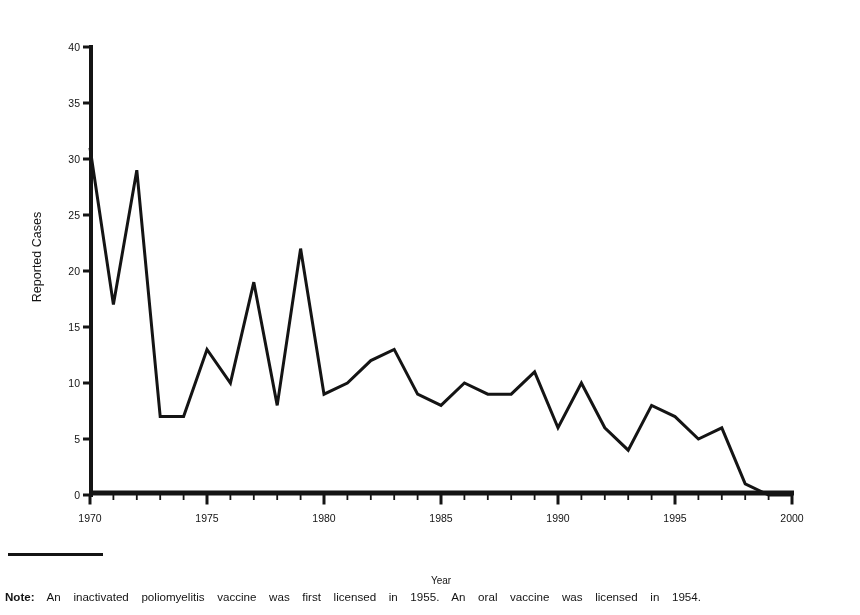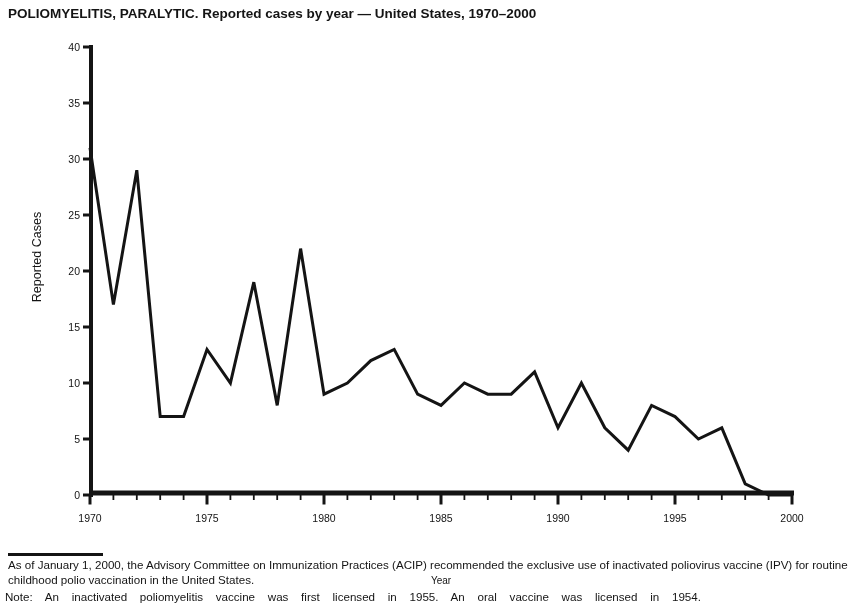--- a/index.html
+++ b/index.html
@@ -28,28 +28,27 @@
   }
   .footnote{
     position:absolute;left:8px;top:557px;width:850px;
     font-size:11.6px;line-height:15px;
   }
   .note{
     position:absolute;left:5px;top:589px;width:696px;margin:0;
     font-size:11.6px;line-height:15px;
     text-align:justify;text-align-last:justify;
   }
-  .note b{font-weight:normal;}
+  .note b{font-weight:bold;}
 </style>
 </head>
 <body>
 
 <div class="page">
 
-  <div class="chart-title">POLIOMYELITIS, PARALYTIC. Reported cases by year — United States, 1970–2000</div>
 
   <svg class="plot" width="860" height="535" viewBox="0 0 860 535">
       <line x1="83" y1="495" x2="91" y2="495" stroke="#141414" stroke-width="3"></line>
       <text x="80" y="498.6" text-anchor="end" font-family="&quot;Liberation Sans&quot;,sans-serif" font-size="10.5px" fill="#141414">0</text>
       <line x1="83" y1="439" x2="91" y2="439" stroke="#141414" stroke-width="3"></line>
       <text x="80" y="442.6" text-anchor="end" font-family="&quot;Liberation Sans&quot;,sans-serif" font-size="10.5px" fill="#141414">5</text>
       <line x1="83" y1="383" x2="91" y2="383" stroke="#141414" stroke-width="3"></line>
       <text x="80" y="386.6" text-anchor="end" font-family="&quot;Liberation Sans&quot;,sans-serif" font-size="10.5px" fill="#141414">10</text>
       <line x1="83" y1="327" x2="91" y2="327" stroke="#141414" stroke-width="3"></line>
       <text x="80" y="330.6" text-anchor="end" font-family="&quot;Liberation Sans&quot;,sans-serif" font-size="10.5px" fill="#141414">15</text>
@@ -105,17 +104,16 @@
       <line x1="89" y1="493" x2="794" y2="493" stroke="#141414" stroke-width="5"></line>
       <polyline points="90,147.8 113.4,304.6 136.8,170.2 160.2,416.6 183.6,416.6 207,349.4 230.4,383 253.8,282.2 277.2,405.4 300.6,248.6 324,394.2 347.4,383 370.8,360.6 394.2,349.4 417.6,394.2 441,405.4 464.4,383 487.8,394.2 511.2,394.2 534.6,371.8 558,427.8 581.4,383 604.8,427.8 628.2,450.2 651.6,405.4 675,416.6 698.4,439 721.8,427.8 745.2,483.8 768.6,495 792,495" fill="none" stroke="#141414" stroke-width="3" stroke-linejoin="miter" stroke-linecap="butt"></polyline>
     </svg>
 
   <div class="y-axis-title">Reported Cases</div>
 
   <div class="x-axis-title">Year</div>
 
   <div class="footnote-rule"></div>
 
-  <div class="footnote">As of January 1, 2000, the Advisory Committee on Immunization Practices (ACIP) recommended the exclusive use of inactivated poliovirus vaccine (IPV) for routine childhood polio vaccination in the United States.</div>
 
   <p class="note"><b>Note:</b> <span>An inactivated poliomyelitis vaccine was first licensed in 1955. An oral vaccine was licensed in 1954.</span></p>
 
 </div>
 
 </body></html>

